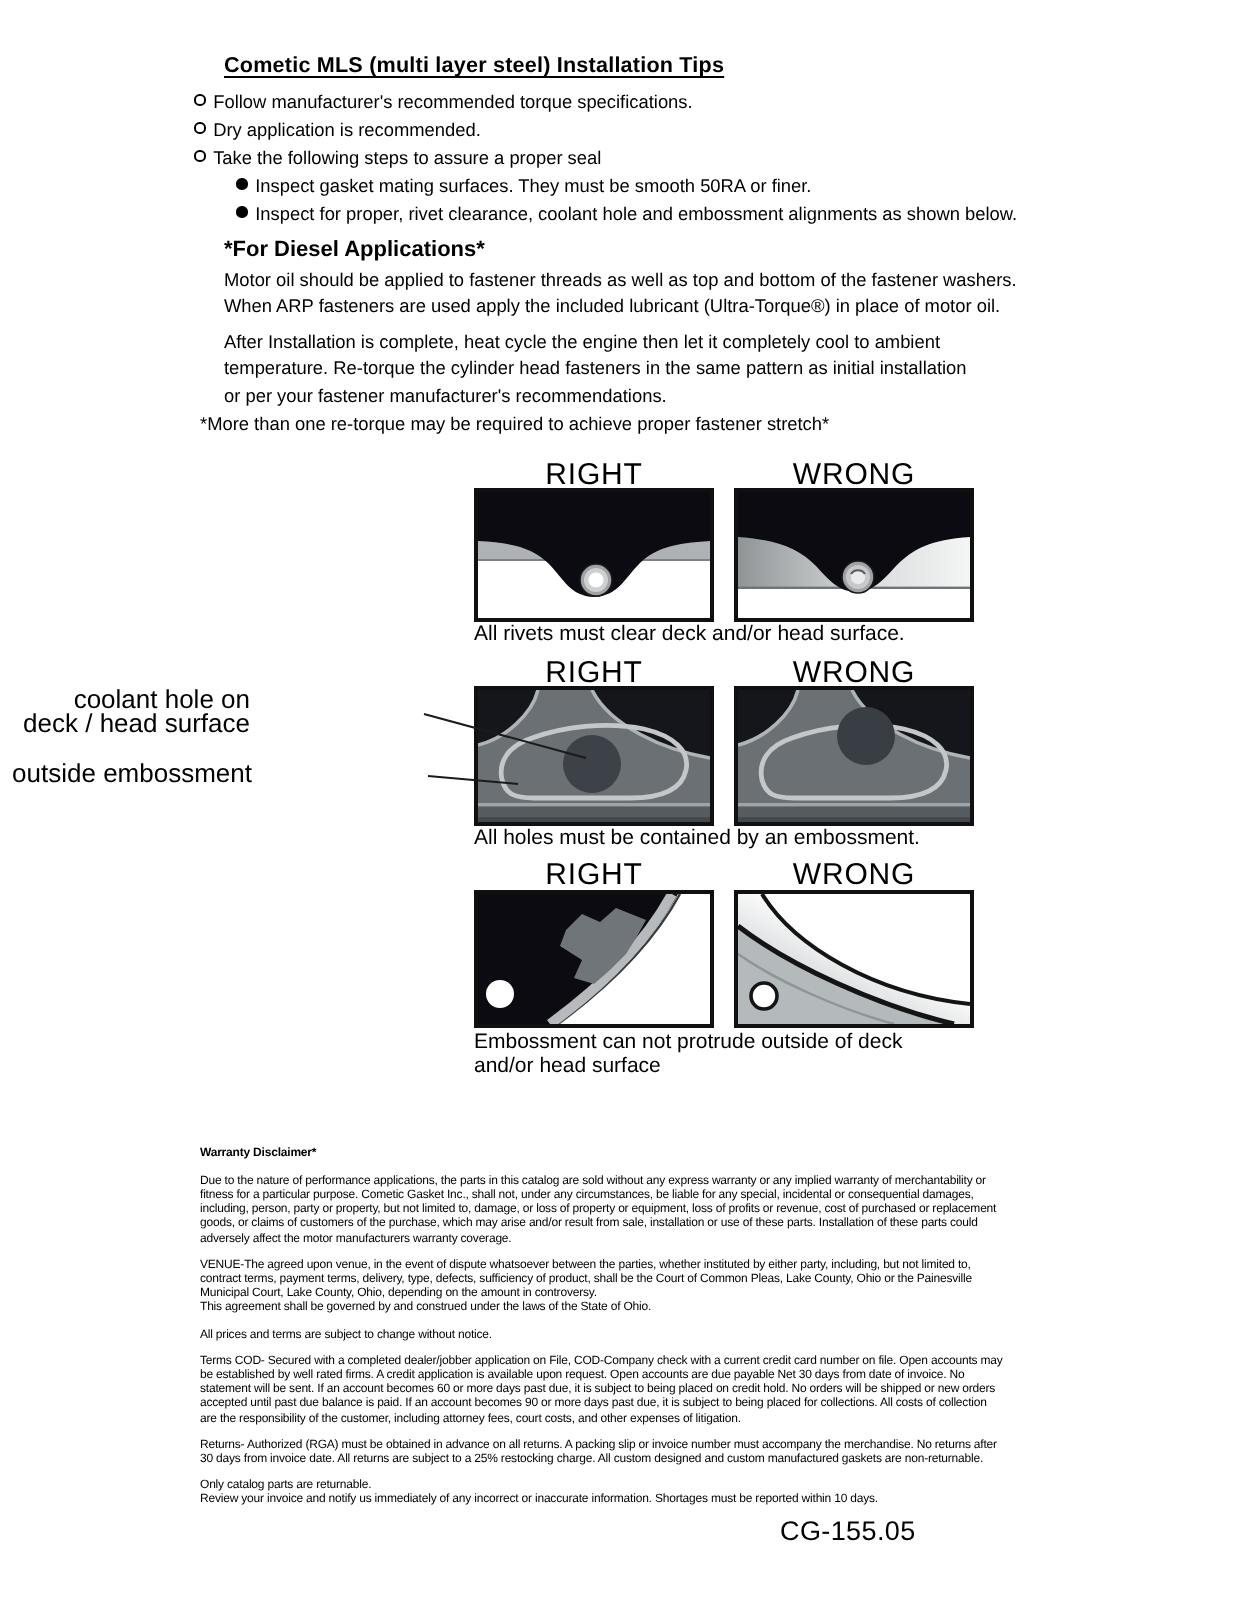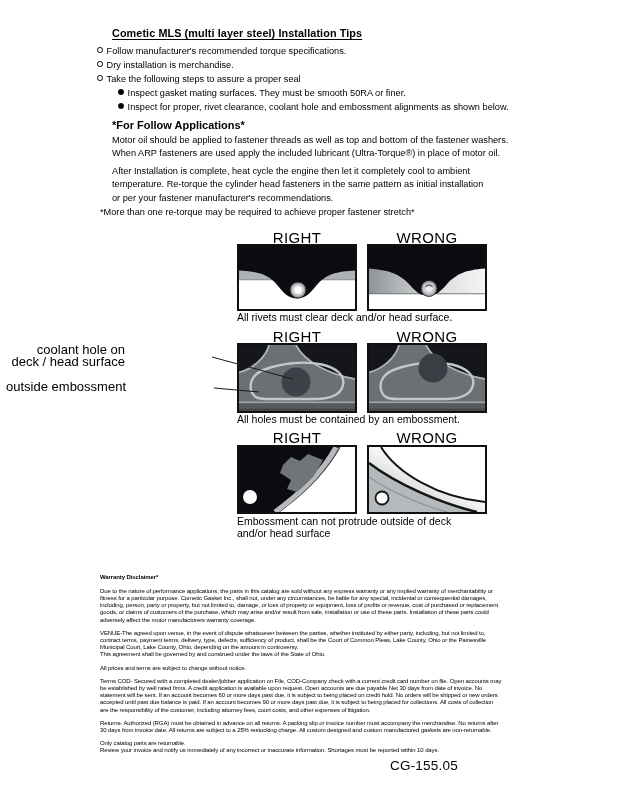--- a/index.html
+++ b/index.html
@@ -45,37 +45,37 @@
 
   <div class="abs title">Cometic MLS (multi layer steel) Installation Tips</div>
 
   <div class="abs bullets">
     <div class="brow">
       <span class="marker"></span>
       <span>Follow manufacturer's recommended torque specifications.</span>
     </div>
     <div class="brow">
       <span class="marker"></span>
-      <span>Dry installation is merchandise.</span>
+      <span>Dry application is recommended.</span>
     </div>
     <div class="brow">
       <span class="marker"></span>
       <span>Take the following steps to assure a proper seal</span>
     </div>
     <div class="brow sub">
       <span class="marker filled"></span>
       <span>Inspect gasket mating surfaces.  They must be smooth 50RA or finer.</span>
     </div>
     <div class="brow sub">
       <span class="marker filled"></span>
       <span>Inspect for proper, rivet clearance, coolant hole and embossment alignments as shown below.</span>
     </div>
   </div>
 
-  <div class="abs h2">*For Follow Applications*</div>
+  <div class="abs h2">*For Diesel Applications*</div>
   <div class="abs para pre p1">Motor oil should be applied to fastener threads as well as top and bottom of the fastener washers.
 When ARP fasteners are used apply the included lubricant (Ultra-Torque®) in place of motor oil.</div>
   <div class="abs para pre p2">After Installation is complete, heat cycle the engine then let it completely cool to ambient
 temperature. Re-torque the cylinder head fasteners in the same pattern as initial installation
 or per your fastener manufacturer's recommendations.</div>
   <div class="abs para p3">*More than one re-torque may be required to achieve proper fastener stretch*</div>
 
   <div class="abs figlabel" style="left:297px;top:229px;">RIGHT</div>
   <div class="abs figlabel" style="left:427px;top:229px;">WRONG</div>
 

